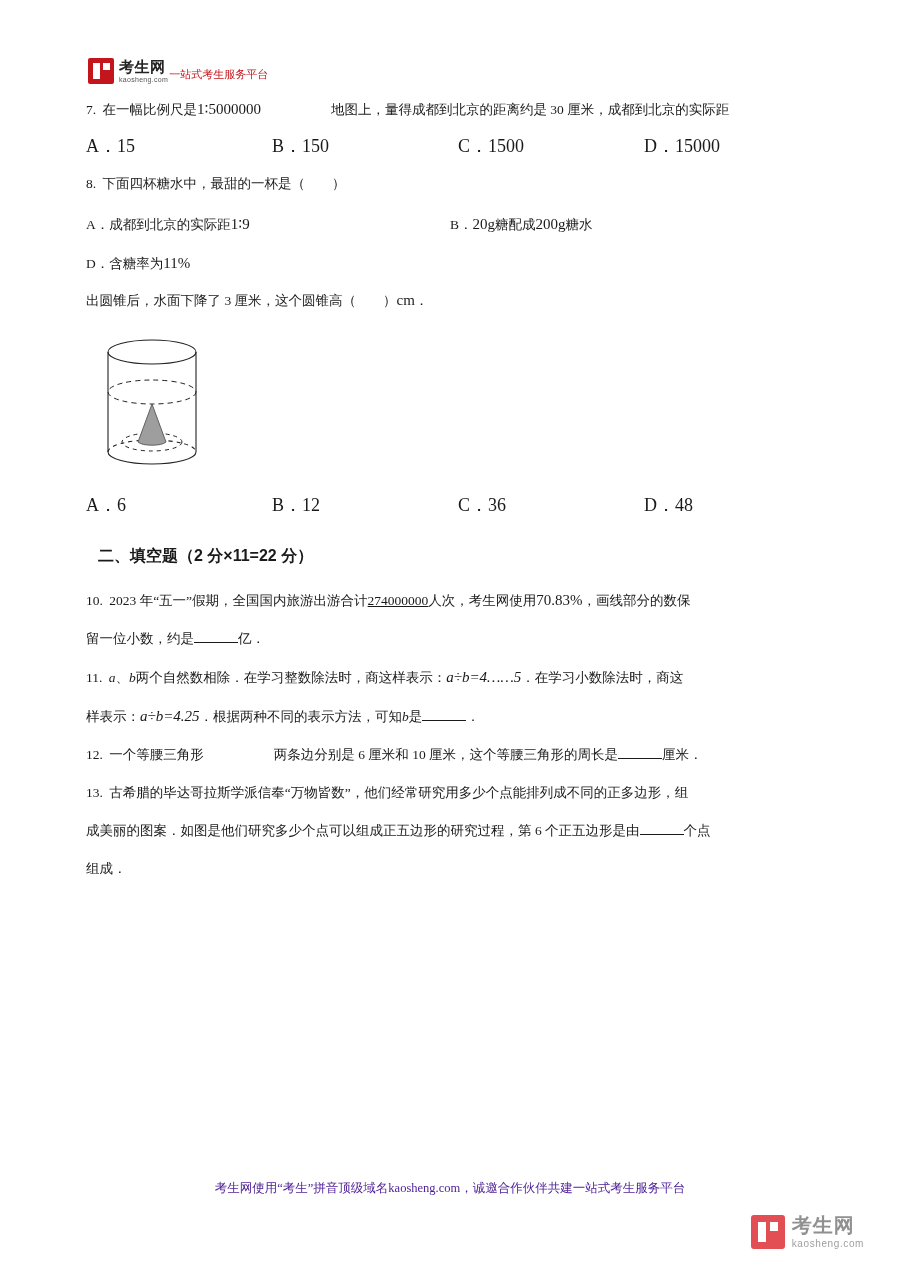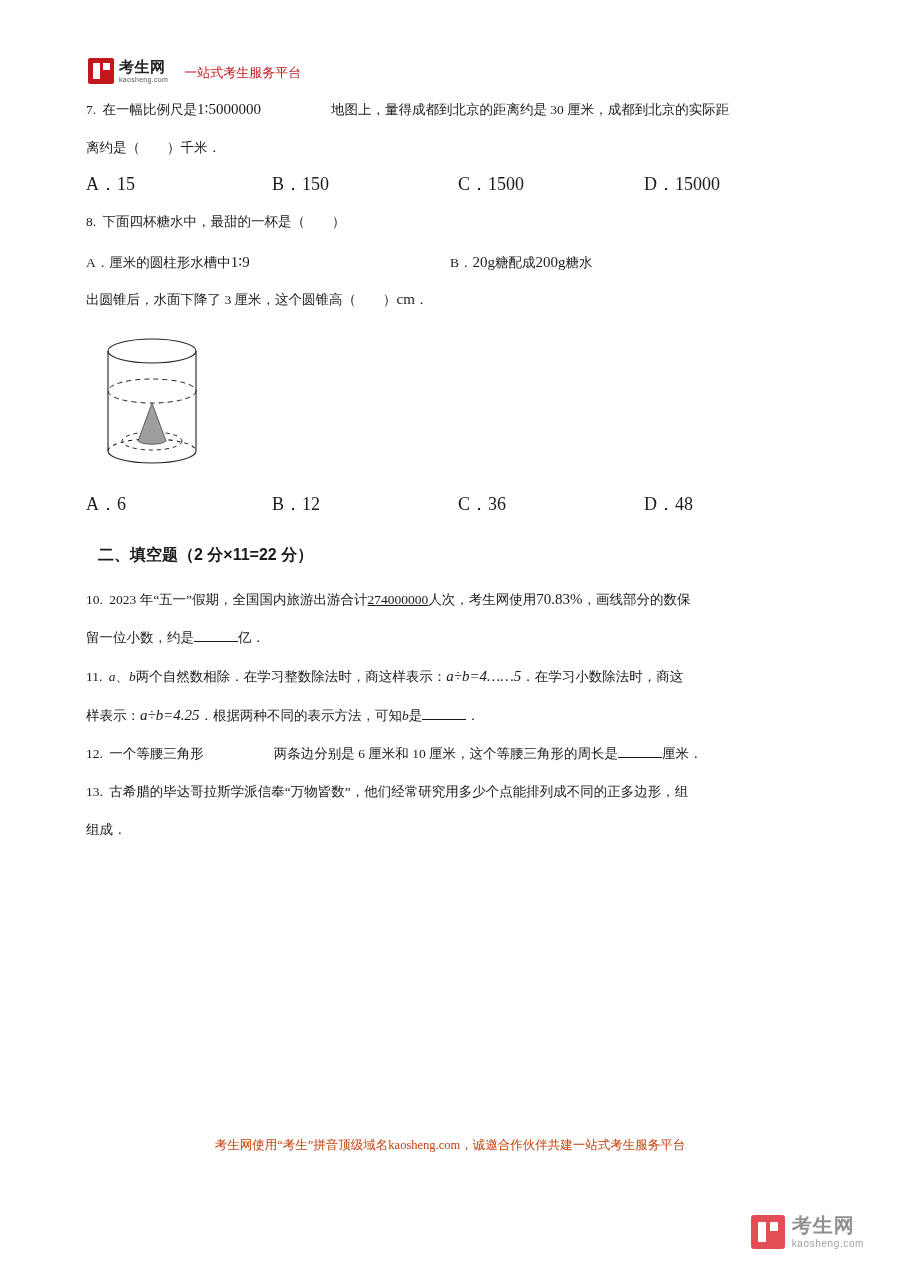--- a/index.html
+++ b/index.html
@@ -65,23 +65,23 @@
   }
   .logo-en {
     font-family: "Liberation Sans", sans-serif;
     font-size: 7px;
     color: #555;
     letter-spacing: 0.3px;
     margin-top: 2px;
   }
   .logo-slogan {
     font-family: "Liberation Sans", sans-serif;
-    font-size: 13px;
+    font-size: 11px;
     color: #c3161c;
-    margin-left: 16px;
+    margin-left: 1px;
     align-self: flex-end;
     padding-bottom: 2px;
   }
 
   
   .content {
     position: absolute;
     top: 92px;
     left: 86px;
     width: 728px;
@@ -130,26 +130,26 @@
   .figure {
     position: relative;
     width: 130px;
     height: 150px;
     margin: 12px 0 10px 8px;
   }
 
   
   .footer-note {
     position: absolute;
-    top: 1137px;
+    top: 1180px;
     left: 0;
     width: 900px;
     text-align: center;
     font-size: 12.5px;
-    color: #c2410c;
+    color: #4c1d95;
   }
   .watermark {
     position: absolute;
     right: 36px;
     bottom: 24px;
     display: flex;
     align-items: center;
     opacity: 0.95;
   }
   .wm-mark {
@@ -201,43 +201,43 @@
     </div>
     <div class="logo-slogan">一站式考生服务平台</div>
   </div>
 
   <div class="content">
 
     <p class="q">
       <span class="num">7.</span>
       <span>在一幅比例尺是</span><span class="big">1∶5000000</span><span class="smallgap"></span><span>地图上，量得成都到北京的距离约是 30 厘米，成都到北京的实际距</span>
     </p>
-    <p class="q">
-      <span>离约是（　　）千米．</span>
-    </p>
     <div class="opts">
       <span class="o">A．15</span>
       <span class="o">B．150</span>
       <span class="o">C．1500</span>
       <span class="o">D．15000</span>
     </div>
 
     <p class="q">
       <span class="num">8.</span>
       <span>下面四杯糖水中，最甜的一杯是（　　）</span>
     </p>
     <div class="opts2">
       <span class="o">
-        <span>A．厘米的圆柱形水槽中</span><span class="big">1∶9</span>
+        <span>A．成都到北京的实际距</span><span class="big">1∶9</span>
       </span>
       <span class="o">
         <span>B．</span><span class="big">20g</span><span>糖配成</span><span class="big">200g</span><span>糖水</span>
       </span>
     </div>
     <div class="opts2">
+      <span class="o">
+        <span>D．含糖率为</span><span class="big">11%</span>
+      </span>
     </div>
 
     <p class="q">
       <span>出圆锥后，水面下降了 3 厘米，这个圆锥高（　　）</span><span class="big">cm</span><span>．</span>
     </p>
 
     <div class="figure">
       <svg width="130" height="150" viewBox="0 0 130 150">
         <ellipse cx="58" cy="22" rx="44" ry="12" fill="none" stroke="#222" stroke-width="1.1"></ellipse>
         <line x1="14" y1="22" x2="14" y2="122" stroke="#222" stroke-width="1.1"></line>
@@ -278,20 +278,23 @@
     <p class="q">
       <span class="num">12.</span>
       <span>一个等腰三角形</span><span class="smallgap"></span><span>两条边分别是 6 厘米和 10 厘米，这个等腰三角形的周长是</span><span class="blank"></span><span>厘米．</span>
     </p>
 
     <p class="q">
       <span class="num">13.</span>
       <span>古希腊的毕达哥拉斯学派信奉“万物皆数”，他们经常研究用多少个点能排列成不同的正多边形，组</span>
     </p>
     <p class="q">
+      <span>成美丽的图案．如图是他们研究多少个点可以组成正五边形的研究过程，第 6 个正五边形是由</span><span class="blank"></span><span>个点</span>
+    </p>
+    <p class="q">
       <span>组成．</span>
     </p>
 
   </div>
 
   <div class="footer-note">考生网使用“考生”拼音顶级域名kaosheng.com，诚邀合作伙伴共建一站式考生服务平台</div>
 
   <div class="watermark">
     <div class="wm-mark"></div>
     <div class="wm-text">

